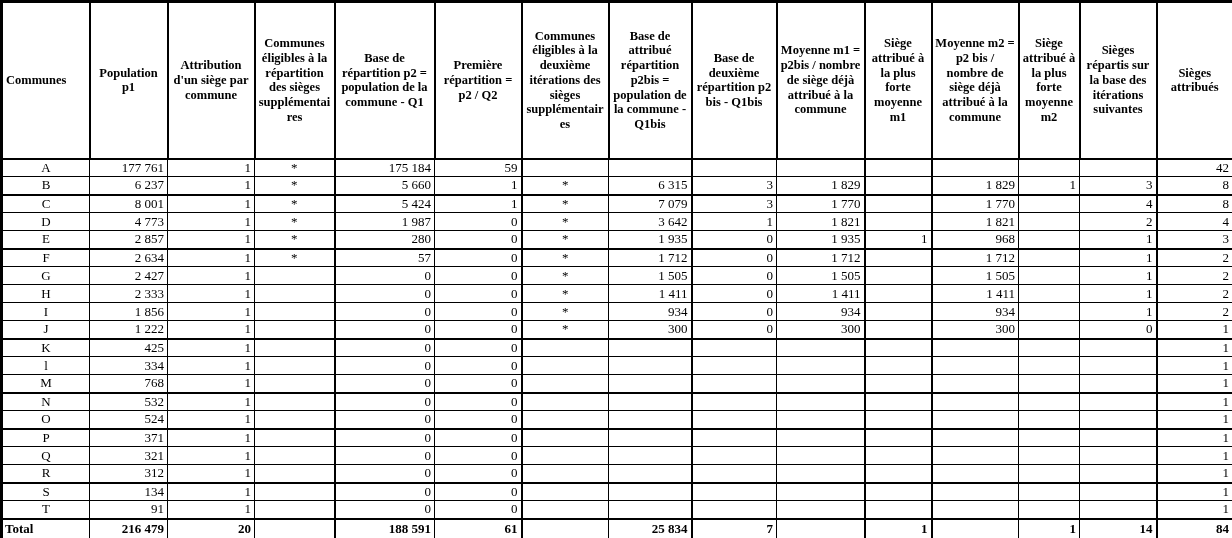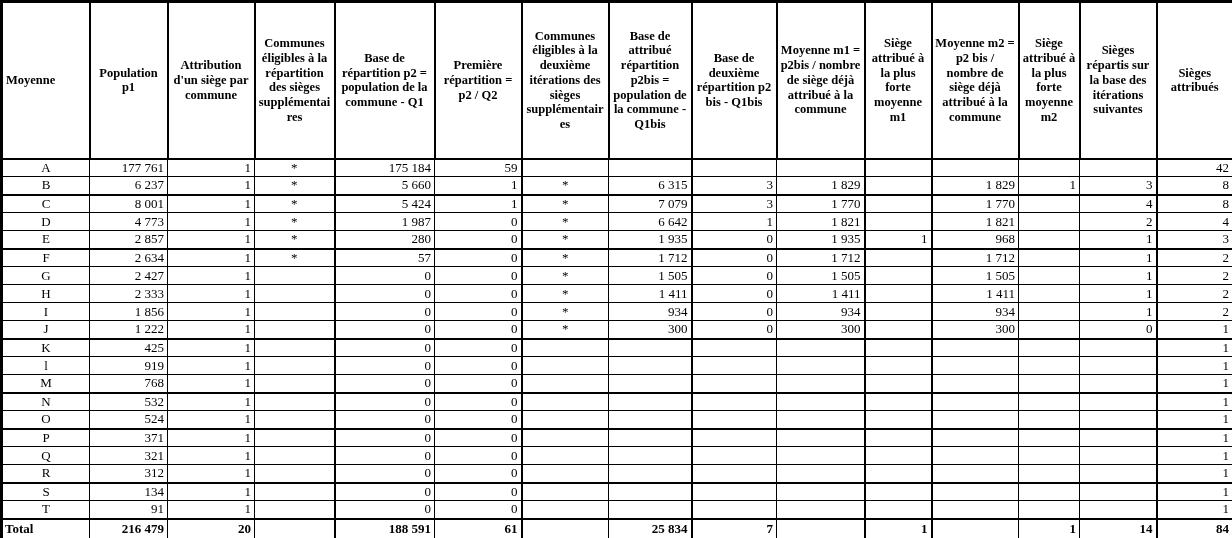--- a/index.html
+++ b/index.html
@@ -85,21 +85,21 @@
         <col style="width:85px">
       <col style="width:88px">
         <col style="width:67px">
         <col style="width:87px">
       <col style="width:61px">
         <col style="width:77px">
         <col style="width:77px">
     </colgroup>
     <thead>
       <tr id="header-row">
-          <th class="h-first">Moyenne</th>
+          <th class="h-first">Communes</th>
           <th>Population p1</th>
           <th>Attribution d'un siège par commune</th>
           <th>Communes éligibles à la répartition des sièges supplémentaires</th>
           <th>Base de répartition p2 = population de la commune - Q1</th>
           <th>Première répartition = p2 / Q2</th>
           <th>Communes éligibles à la deuxième itérations des sièges supplémentaires</th>
           <th>Base de attribué répartition p2bis = population de la commune - Q1bis</th>
           <th>Base de deuxième répartition p2 bis - Q1bis</th>
           <th>Moyenne m1 = p2bis / nombre de siège déjà attribué à la commune</th>
           <th>Siège attribué à la plus forte moyenne m1</th>
@@ -162,21 +162,21 @@
           <td class="num bL2">8</td>
         </tr>
         <tr>
           <td class="ctr">D</td>
           <td class="num">4 773</td>
           <td class="num">1</td>
           <td class="ctr">*</td>
           <td class="num bL2">1 987</td>
           <td class="num">0</td>
           <td class="ctr bL2">*</td>
-          <td class="num">6 642</td>
+          <td class="num">3 642</td>
           <td class="num bL2">1</td>
           <td class="num">1 821</td>
           <td class="num bL2"></td>
           <td class="num bL2">1 821</td>
           <td class="num"></td>
           <td class="num">2</td>
           <td class="num bL2">4</td>
         </tr>
         <tr class="thickB">
           <td class="ctr">E</td>
@@ -292,21 +292,21 @@
           <td class="num bL2"></td>
           <td class="num"></td>
           <td class="num bL2"></td>
           <td class="num bL2"></td>
           <td class="num"></td>
           <td class="num"></td>
           <td class="num bL2">1</td>
         </tr>
         <tr>
           <td class="ctr">l</td>
-          <td class="num">919</td>
+          <td class="num">334</td>
           <td class="num">1</td>
           <td class="ctr"></td>
           <td class="num bL2">0</td>
           <td class="num">0</td>
           <td class="ctr bL2"></td>
           <td class="num"></td>
           <td class="num bL2"></td>
           <td class="num"></td>
           <td class="num bL2"></td>
           <td class="num bL2"></td>

